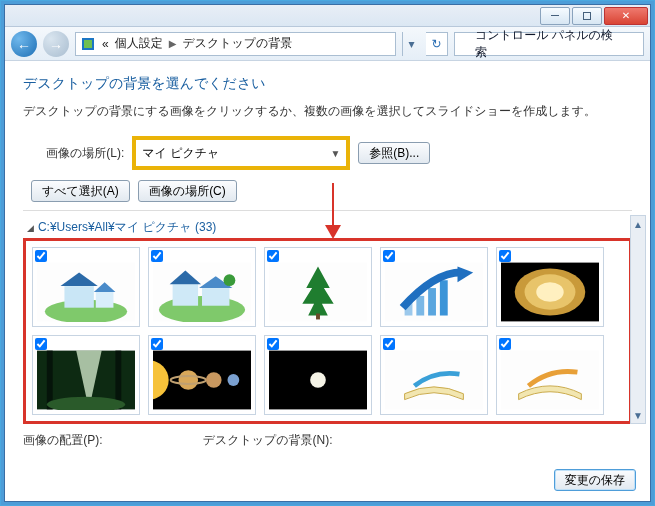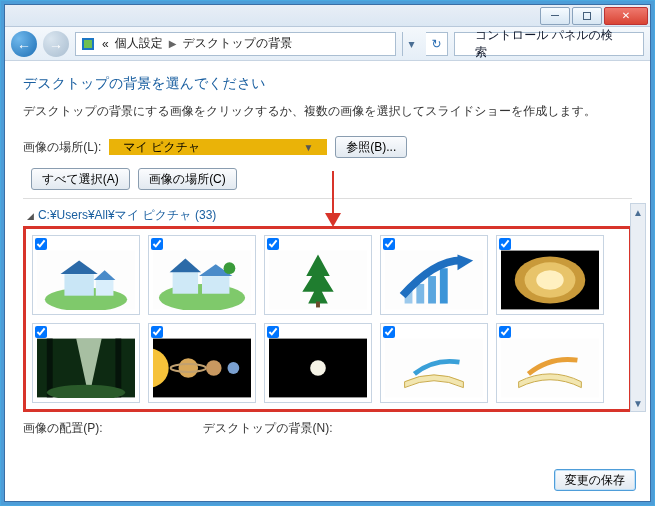--- a/index.html
+++ b/index.html
@@ -118,25 +118,26 @@
   }
   .desc {
     color:#333;
     margin-bottom: 16px;
   }
   .loc-row {
     display:flex;
     align-items:center;
     gap:8px;
     margin-bottom: 10px;
+    margin-left: 23px;
   }
   .loc-label { color:#333; }
   .loc-select {
-    width: 218px; height:14px;
-    border:8px solid #eab308;
+    width: 218px; height:34px;
+    border:4px solid #eab308;
     background:#fff;
     display:flex;
     align-items:center;
     padding:0 6px;
     justify-content:space-between;
   }
   .loc-select .tri { color:#555; font-size:10px; }
   .btn {
     border:1px solid #8a9db0;
     background:linear-gradient(#fbfcfe,#e2e9f0);

